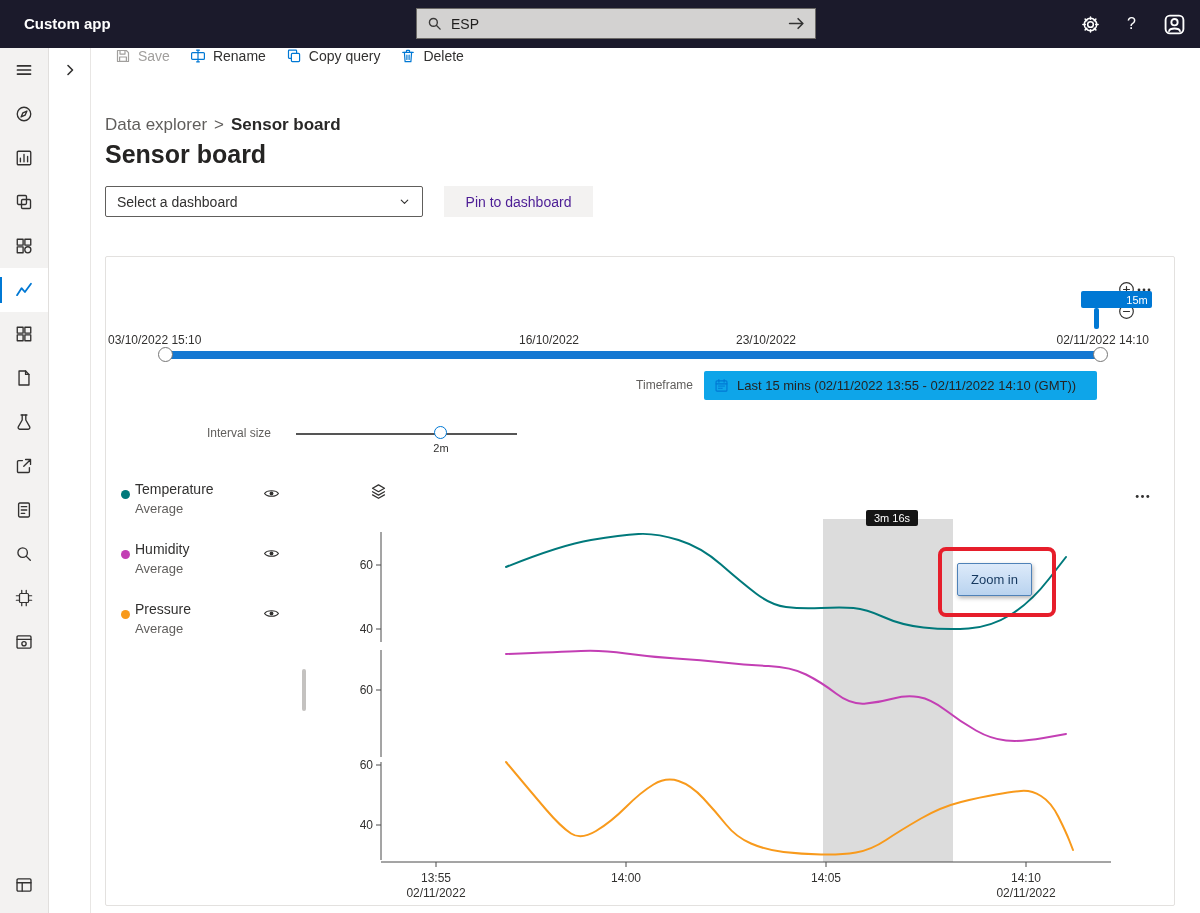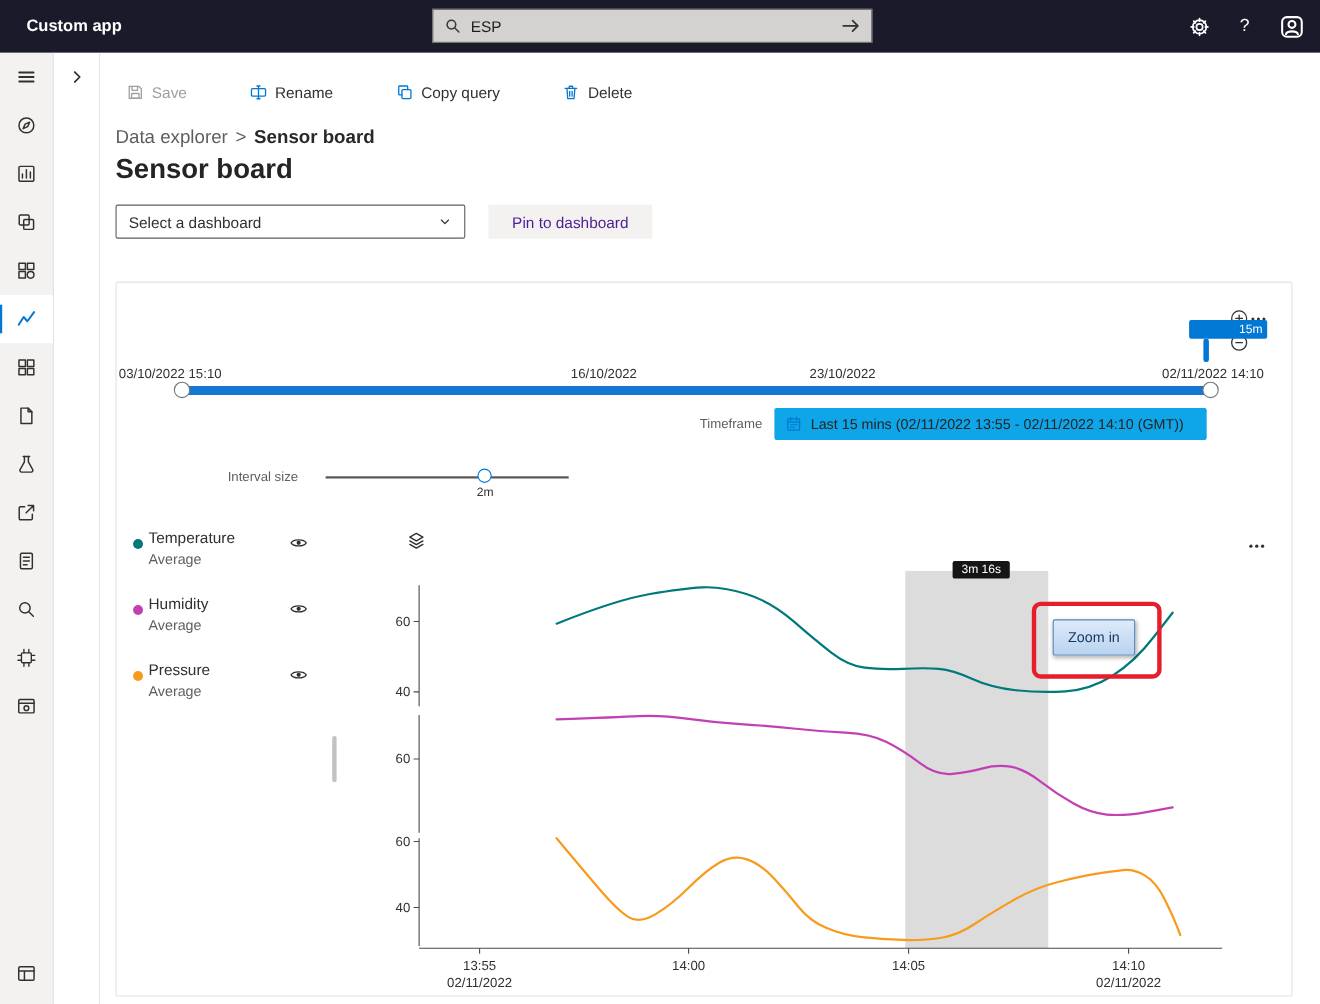--- a/index.html
+++ b/index.html
@@ -1,29 +1,29 @@
 <!DOCTYPE html>
 <html><head>
 <meta charset="utf-8">
 <style>
   html,body{margin:0;padding:0;background:#fff;font-family:"Liberation Sans",sans-serif;}
   .root{position:relative;width:1200px;height:913px;background:#fff;overflow:hidden;}
   
   .topbar{position:absolute;left:0;top:0;width:1200px;height:48px;background:#1b1a2b;color:#fff;}
   .app-title{position:absolute;left:24px;top:15px;font-size:15px;font-weight:700;}
-  .searchbox{position:absolute;left:393px;top:8px;width:400px;height:31px;background:#d3d2d1;border:1px solid #6b6966;box-sizing:border-box;display:flex;align-items:center;color:#201f1e;}
+  .searchbox{position:absolute;left:416px;top:8px;width:400px;height:31px;background:#d3d2d1;border:1px solid #6b6966;box-sizing:border-box;display:flex;align-items:center;color:#201f1e;}
   .sb-icon{width:15px;height:15px;margin-left:10px;color:#3b3a39;flex:none;}
   .sb-value{margin-left:9px;font-size:14px;flex:1;}
   .sb-arrow{width:17px;height:17px;margin-right:10px;color:#333;flex:none;cursor:pointer;}
   .topbar-right{position:absolute;right:14px;top:0;height:48px;display:flex;align-items:center;gap:27px;}
   .tb-ic{width:19px;height:19px;color:#fff;cursor:pointer;}
   .tb-ic.lg{width:23px;height:23px;}
   .tb-help{font-size:16px;cursor:pointer;}
   
-  .cmdbar{position:absolute;left:91px;top:48px;width:1109px;height:44px;background:#fff;display:flex;align-items:flex-end;padding-left:24px;gap:57px;box-sizing:border-box;}
+  .cmdbar{position:absolute;left:91px;top:48px;width:1109px;height:44px;background:#fff;display:flex;align-items:flex-start;padding-left:24px;gap:20px;box-sizing:border-box;}
   .cmd-item{display:flex;align-items:center;gap:7px;font-size:14px;color:#323130;cursor:pointer;}
   .cmd-ic{width:16px;height:16px;color:#0078d4;}
   .cmd-item.disabled{color:#a19f9d;cursor:default;}
   .cmd-item.disabled .cmd-ic{color:#a19f9d;}
   
   .sidebar{position:absolute;left:0;top:48px;width:49px;height:865px;background:#f3f2f1;border-right:1px solid #e1dfdd;box-sizing:border-box;}
   .side-item{height:44px;display:flex;align-items:center;justify-content:center;position:relative;cursor:pointer;color:#323130;}
   .side-item.selected{background:#fff;color:#0078d4;}
   .side-item.selected::before{content:"";position:absolute;left:0;top:9px;bottom:9px;width:2px;background:#0078d4;}
   .sicon{width:18px;height:18px;}

